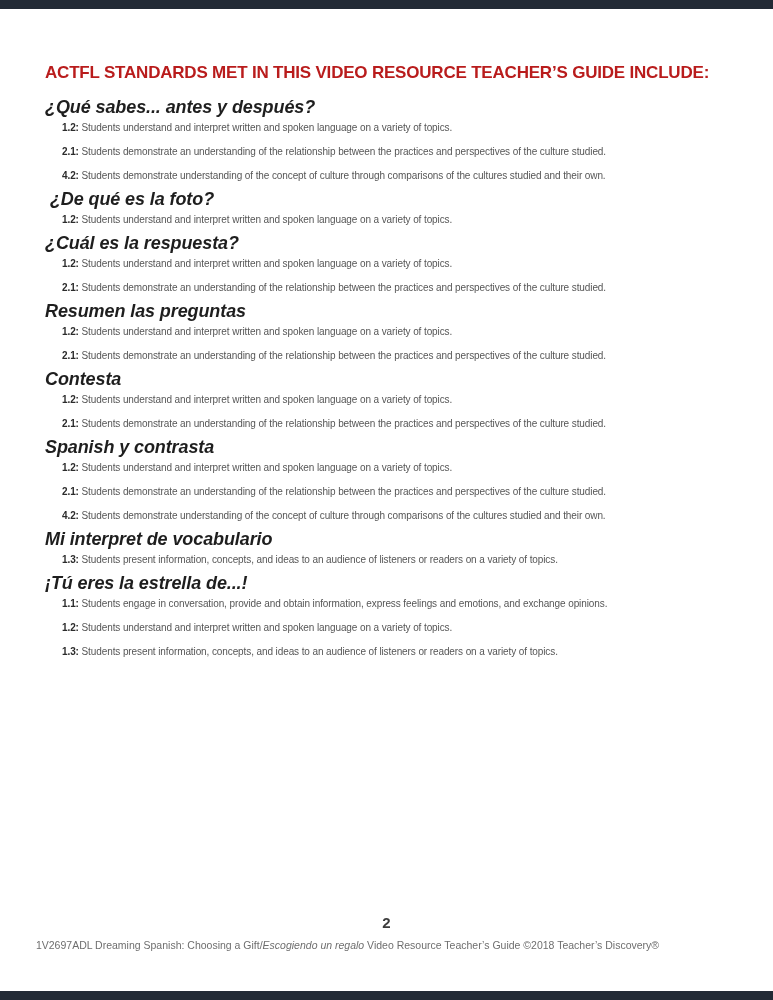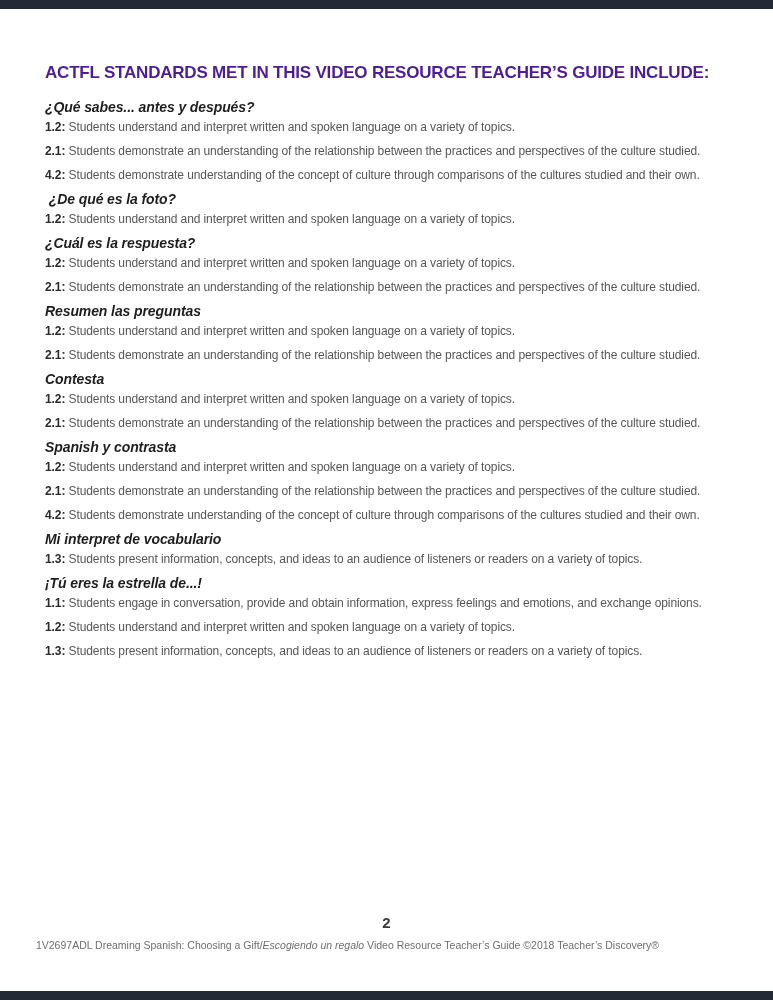--- a/index.html
+++ b/index.html
@@ -26,41 +26,41 @@
 
   .content {
     position: absolute;
     left: 45px;
     top: 62px;
     width: 684px;
   }
   .doc-title {
     font-size: 17px;
     font-weight: bold;
-    color: #4c1d95;
+    color: #b91c1c;
     letter-spacing: -0.2px;
     line-height: 22px;
     margin: 0 0 14px 0;
     white-space: nowrap;
   }
   .section-heading {
-    font-size: 14px;
+    font-size: 18px;
     font-weight: bold;
     font-style: italic;
     color: #1e1e1e;
     line-height: 19px;
     margin: 3px 0 1px 0;
     white-space: pre-wrap;
     letter-spacing: -0.1px;
   }
   .standard {
-    font-size: 12px;
+    font-size: 10px;
     color: #565656;
     line-height: 19px;
-    margin: 0 0 5px 0;
+    margin: 0 0 5px 17px;
     letter-spacing: -0.1px;
   }
   .standard .code {
     font-weight: bold;
     color: #2b2b2b;
   }
   .page-number {
     position: absolute;
     left: 0;
     top: 914px;

